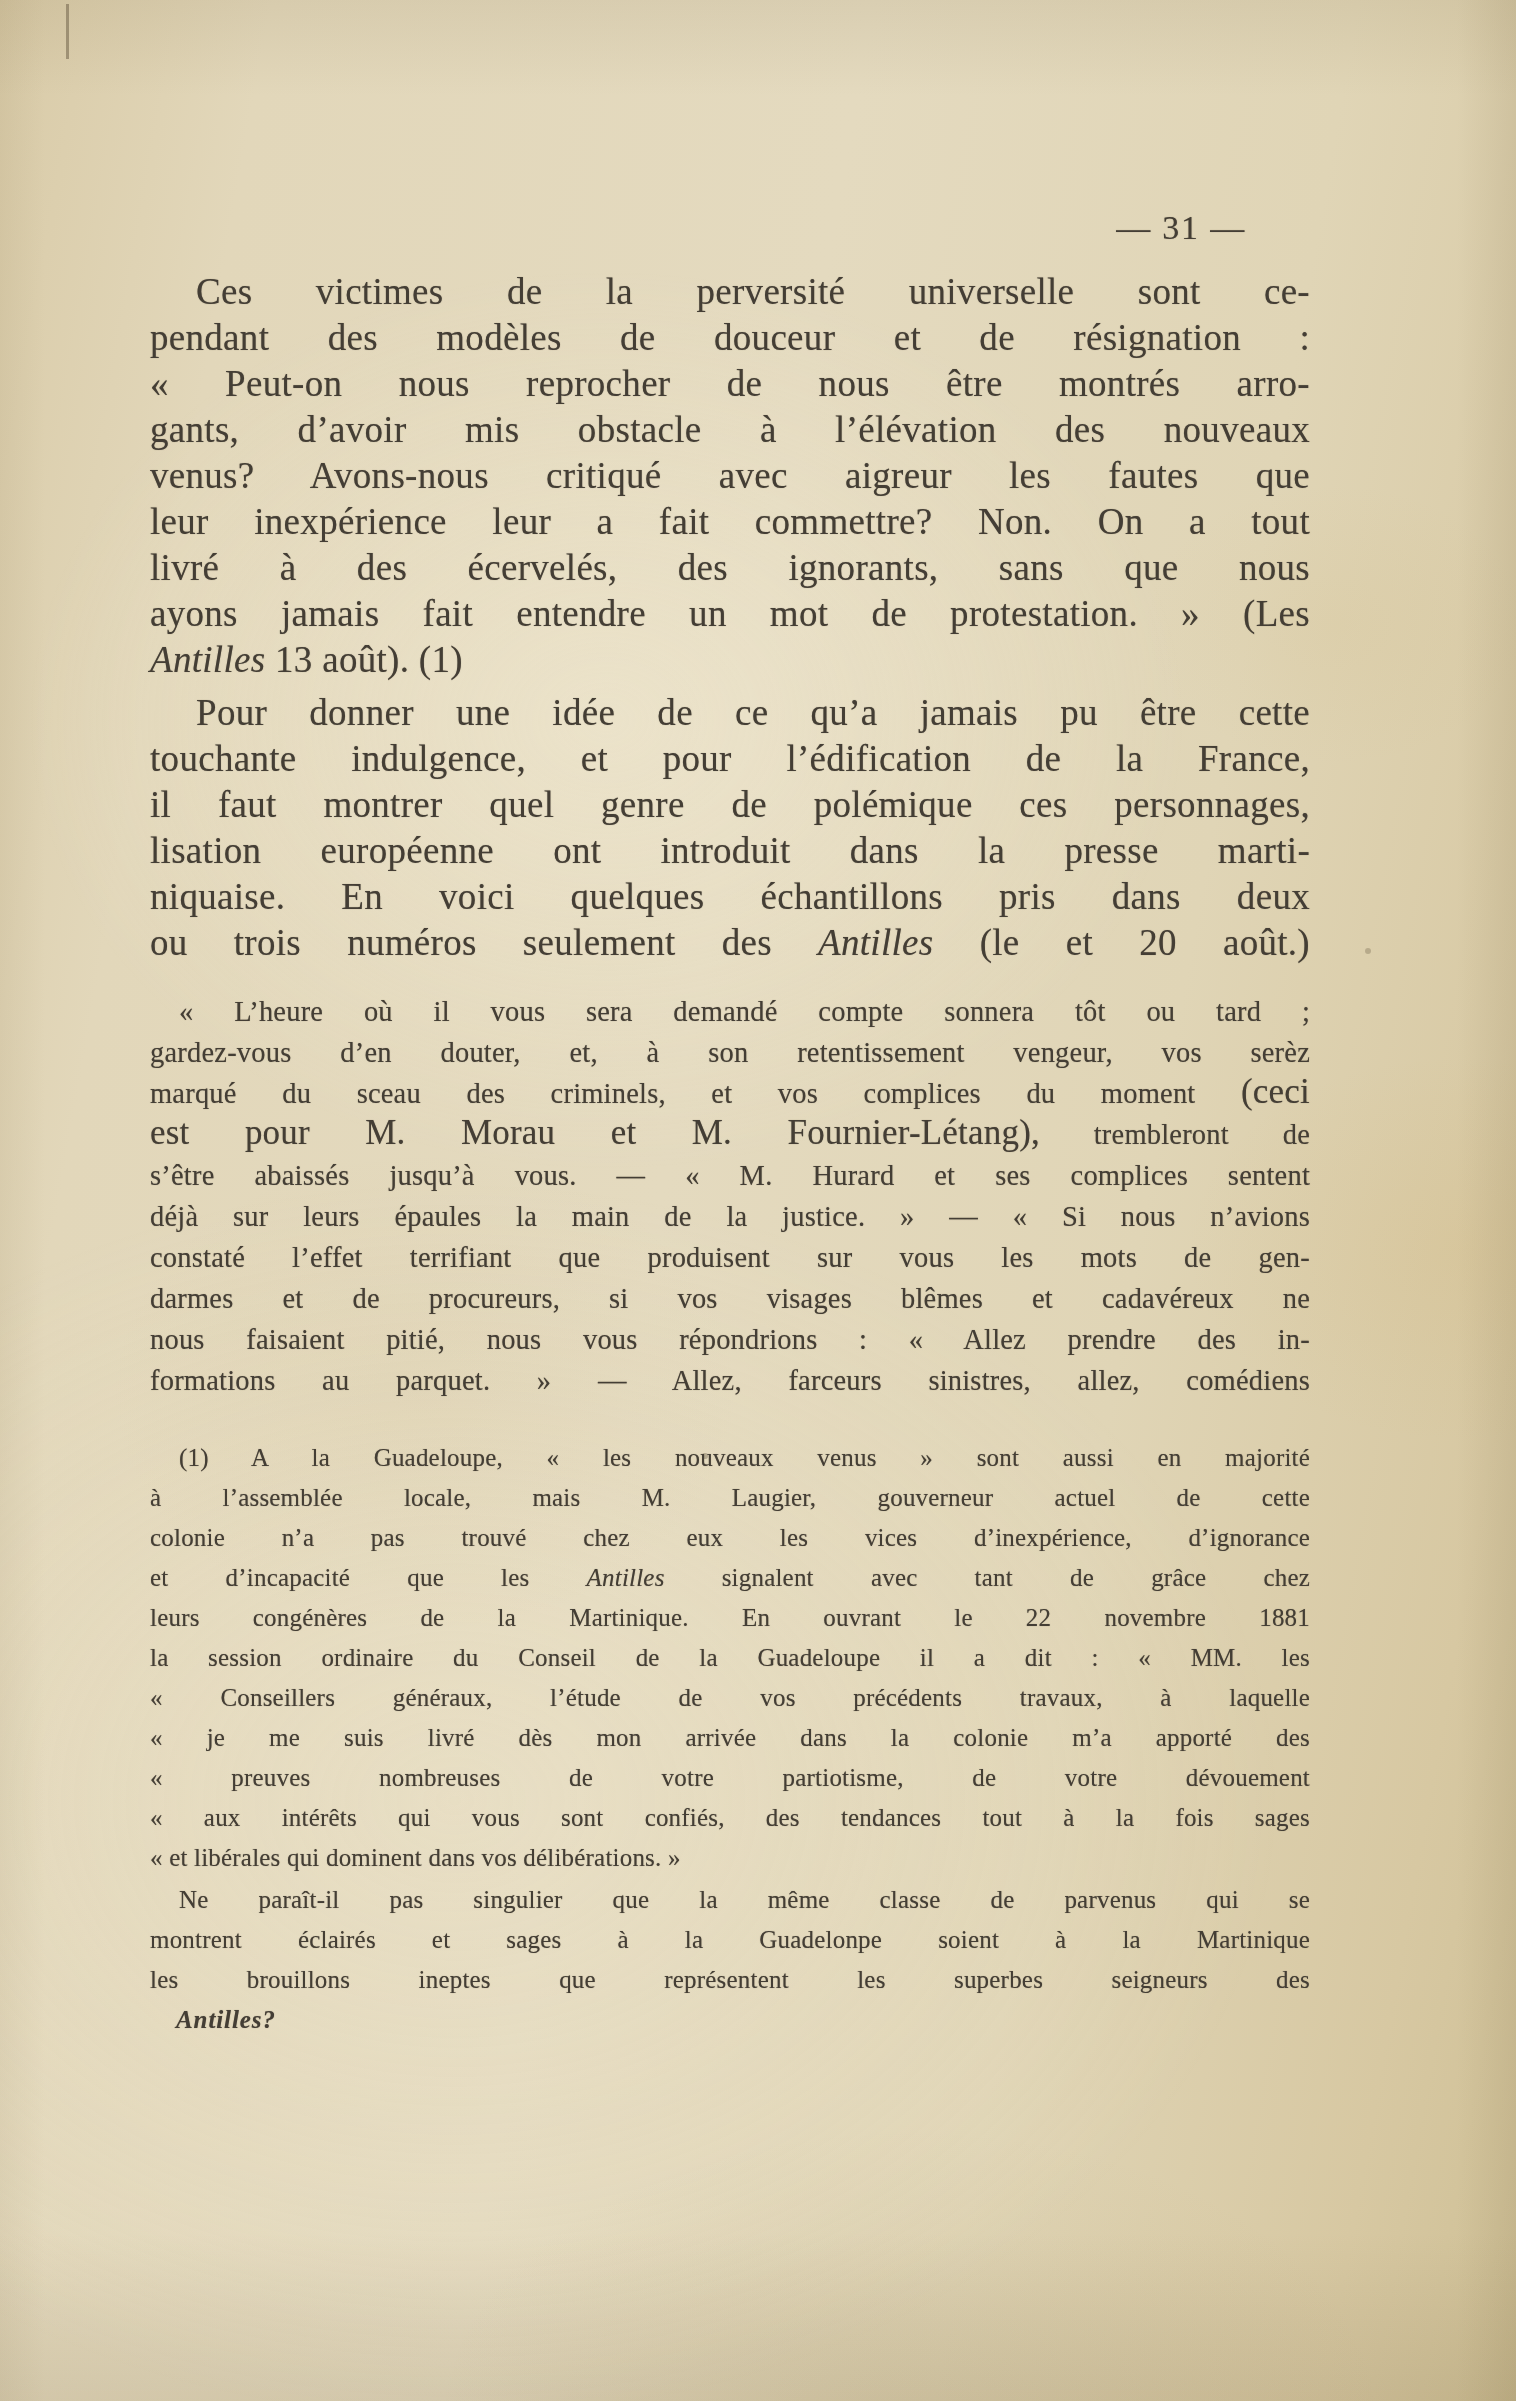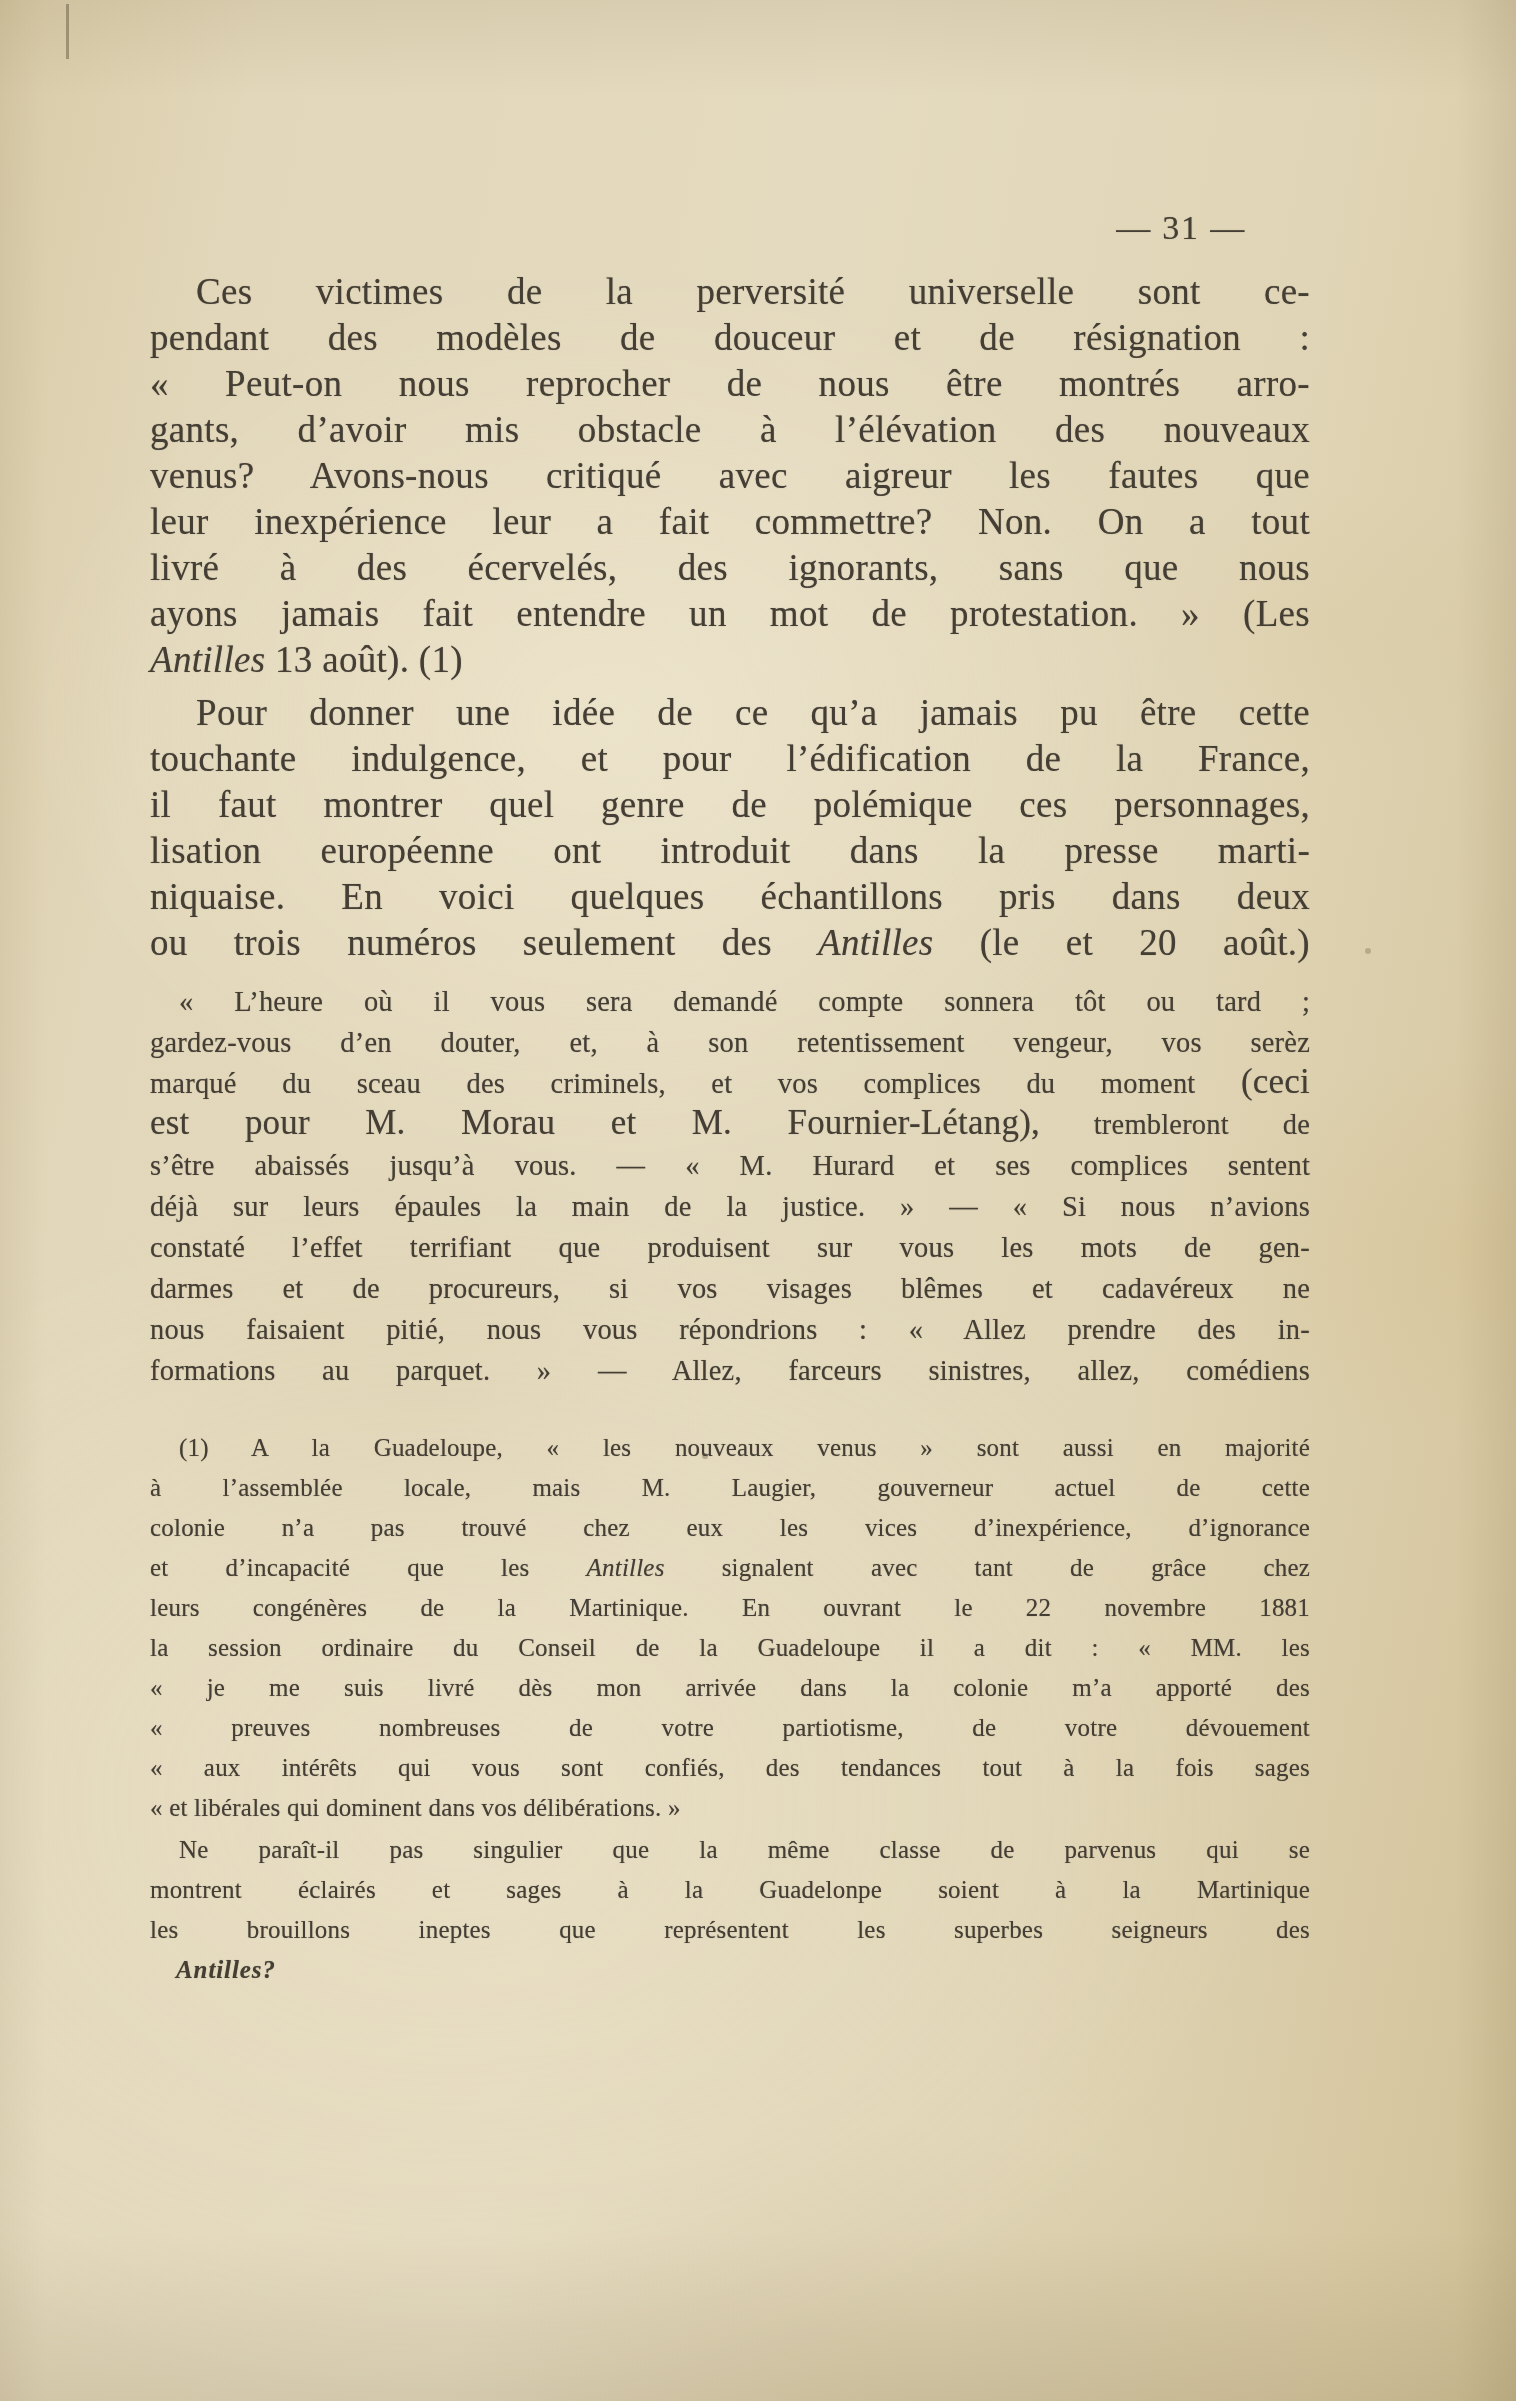--- a/index.html
+++ b/index.html
@@ -53,21 +53,21 @@
   .line { text-align: justify; text-align-last: justify; white-space: nowrap; }
   .line.last { text-align-last: left; }
   .para.main  .line.ind { text-indent: 46px; }
   .para.small .line.ind, .para.foot .line.ind { text-indent: 29px; }
 
   .i  { font-style: italic; }
   .ib { font-style: italic; font-weight: bold; letter-spacing: 0.9px; margin-left: 26px; }
   .big { font-size: 35px; line-height: 1; }
 
   .mt-p2    { margin-top: 7px; }
-  .mt-quote { margin-top: 15px; }
+  .mt-quote { margin-top: 25px; }
   .mt-foot  { margin-top: 37px; }
   .mt-final { margin-top: 1.8px; }
 </style>
 </head>
 <body>
 
 <div class="vignette"></div>
 <div class="scratch"></div>
 <div class="speck s1"></div>
 <div class="speck s2"></div>
@@ -106,20 +106,21 @@
         <div class="line"><span>nous faisaient pitié, nous vous répondrions : « Allez prendre des in-</span></div>
         <div class="line"><span>formations au parquet. » — Allez, farceurs sinistres, allez, comédiens</span></div>
       </div>
       <div class="para foot mt-foot">
         <div class="line ind"><span>(1) A la Guadeloupe, « les nouveaux venus » sont aussi en majorité</span></div>
         <div class="line"><span>à l’assemblée locale, mais M. Laugier, gouverneur actuel de cette</span></div>
         <div class="line"><span>colonie n’a pas trouvé chez eux les vices d’inexpérience, d’ignorance</span></div>
         <div class="line"><span>et d’incapacité que les </span><span class="i">Antilles</span><span> signalent avec tant de grâce chez</span></div>
         <div class="line"><span>leurs congénères de la Martinique. En ouvrant le 22 novembre 1881</span></div>
         <div class="line"><span>la session ordinaire du Conseil de la Guadeloupe il a dit : « MM. les</span></div>
+        <div class="line"><span>« Conseillers généraux, l’étude de vos précédents travaux, à laquelle</span></div>
         <div class="line"><span>« je me suis livré dès mon arrivée dans la colonie m’a apporté des</span></div>
         <div class="line"><span>« preuves nombreuses de votre partiotisme, de votre dévouement</span></div>
         <div class="line"><span>« aux intérêts qui vous sont confiés, des tendances tout à la fois sages</span></div>
         <div class="line last"><span>« et libérales qui dominent dans vos délibérations. »</span></div>
       </div>
       <div class="para foot mt-final">
         <div class="line ind"><span>Ne paraît-il pas singulier que la même classe de parvenus qui se</span></div>
         <div class="line"><span>montrent éclairés et sages à la Guadelonpe soient à la Martinique</span></div>
         <div class="line"><span>les brouillons ineptes que représentent les superbes seigneurs des</span></div>
         <div class="line last"><span class="ib">Antilles?</span></div>

